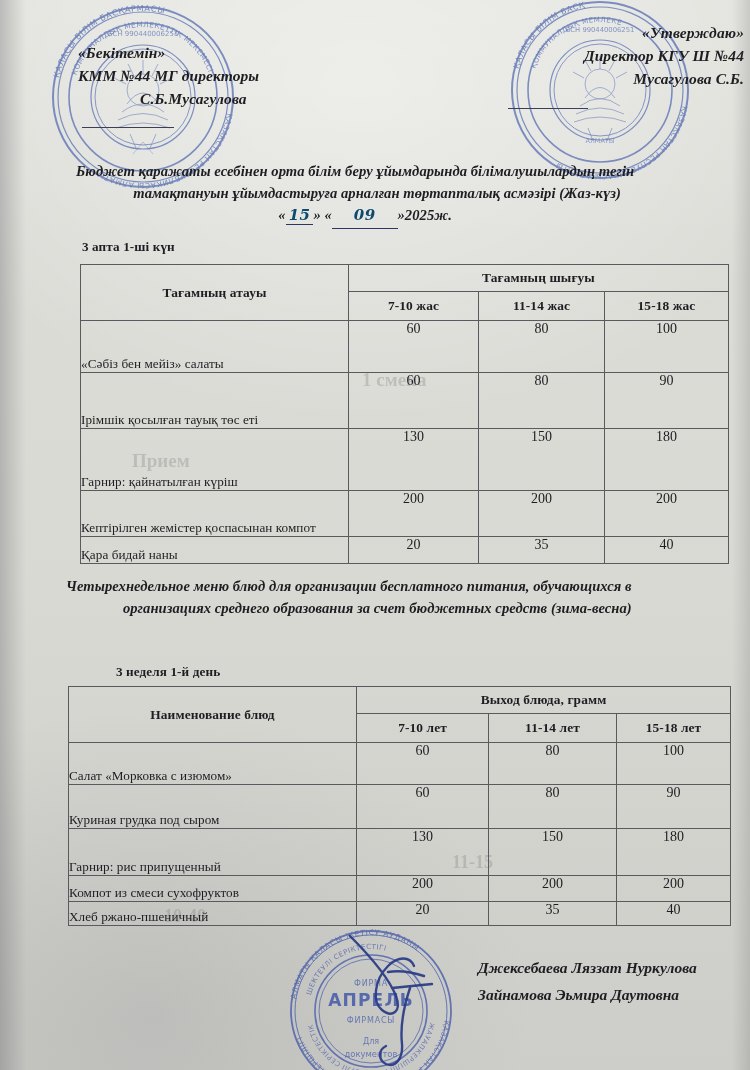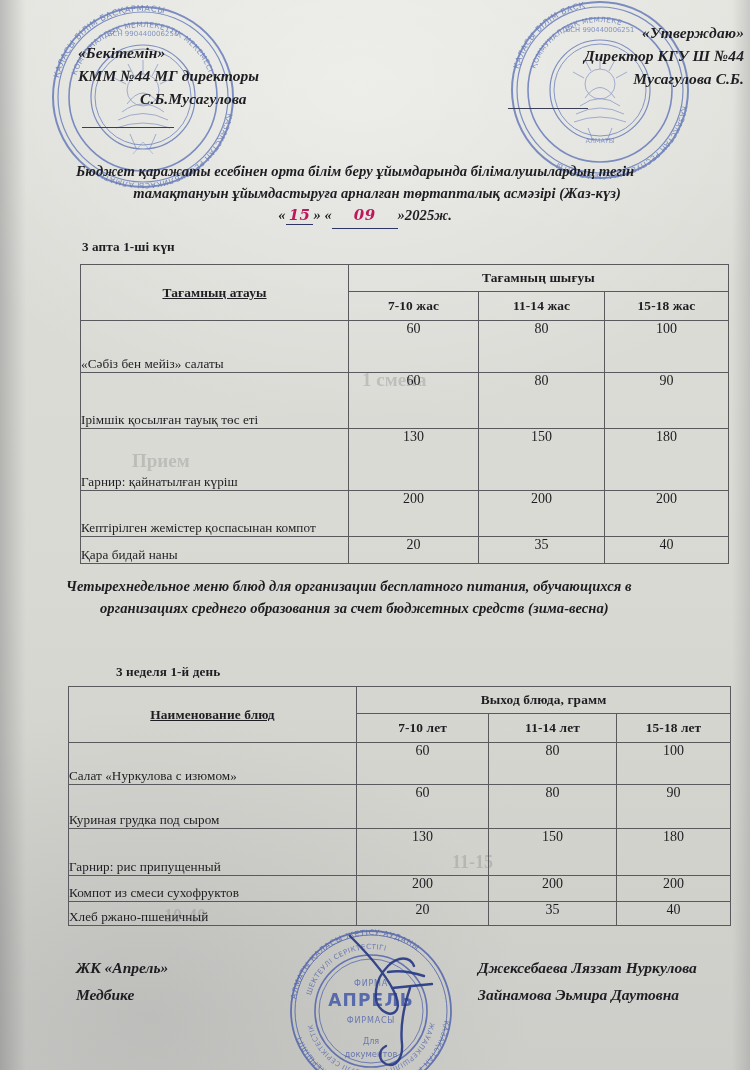--- a/index.html
+++ b/index.html
@@ -77,21 +77,21 @@
   }
   .doc-title .ln { display: block; }
   .title-kk { left: 76px; top: 160px; }
   .title-ru { left: 66px; top: 575px; }
   .t-ctr { text-align: center; }
 
   .hw {
     font-family: "DejaVu Serif", serif;
     font-style: italic;
     font-weight: bold;
-    color: #be185d;
+    color: #0c4a6e;
     font-size: 15px;
     letter-spacing: 0.4px;
     border-bottom: 1.3px solid #2b3566;
     padding: 0 3px 0 3px;
     margin-top: 48px;
   }
   .hw-wide { padding: 0 22px 4px 22px; }
 
   
   .week-label {
@@ -133,21 +133,20 @@
   }
   .cell-num {
     font-size: 14px;
     text-align: center;
     vertical-align: top;
     padding-top: 2px;
   }
   .name-col-head {
     vertical-align: middle;
     text-align: center;
-    text-decoration: underline;
   }
 
   
   .bleed {
     position: absolute;
     font-family: "Liberation Serif", serif;
     font-weight: bold;
     color: rgba(120,120,124,0.30);
     pointer-events: none;
     white-space: nowrap;
@@ -336,21 +335,21 @@
         <td class="cell-name">Қара бидай наны</td>
         <td class="cell-num">20</td>
         <td class="cell-num">35</td>
         <td class="cell-num">40</td>
       </tr>
     </tbody>
   </table>
 
   <div class="doc-title title-ru">
     <span class="ln">Четырехнедельное меню блюд для организации бесплатного питания, обучающихся в</span>
-    <span class="ln" style="padding-left:34px;">организациях среднего образования за счет бюджетных средств (зима-весна)</span>
+    <span class="ln" style="padding-left:34px;text-align:right;">организациях среднего образования за счет бюджетных средств (зима-весна)</span>
   </div>
 
   <div class="week-label" style="left:72px; top:664px;margin-left:44px;">3 неделя 1-й день</div>
 
   <div class="bleed" style="left:164px; top:872px; font-size:18px;margin-top:34px;">10-40</div>
   <div class="bleed" style="left:452px; top:852px; font-size:18px;">11-15</div>
 
   <table class="mtable" style="left:68px; top:686px; width:662px;">
     <colgroup>
       <col style="width:288px">
@@ -363,21 +362,21 @@
         <th rowspan="2" class="name-col-head">Наименование блюд</th>
         <th colspan="3" class="h-out">Выход блюда, грамм</th>
       </tr>
       <tr>
         <th class="h-age">7-10 лет</th>
         <th class="h-age">11-14 лет</th>
         <th class="h-age">15-18 лет</th>
       </tr>
 
       <tr style="height:42px;">
-        <td class="cell-name">Салат «Нуркулова с изюмом»</td>
+        <td class="cell-name">Салат «Морковка с изюмом»</td>
         <td class="cell-num">60</td>
         <td class="cell-num">80</td>
         <td class="cell-num">100</td>
       </tr>
       <tr style="height:44px;">
         <td class="cell-name">Куриная грудка под сыром</td>
         <td class="cell-num">60</td>
         <td class="cell-num">80</td>
         <td class="cell-num">90</td>
       </tr>
@@ -440,24 +439,20 @@
     <svg width="170" height="170" viewBox="0 0 170 170">
       <g stroke="#283a86" fill="none" stroke-width="2.4" stroke-linecap="round" opacity="0.92">
         <path d="M 58,18 C 76,36 96,58 104,78 C 110,94 100,100 90,92 C 80,84 82,62 96,48 C 106,38 118,38 122,48"></path>
         <path d="M 96,54 C 108,52 120,54 132,58"></path>
         <path d="M 118,70 C 112,88 108,108 110,126 C 111,140 104,150 94,146 C 86,142 86,132 94,128"></path>
         <path d="M 100,70 L 140,66"></path>
       </g>
     </svg>
   </div>
 
-  <div class="footer-left">
-    <span class="ln">ЖК «Апрель»</span>
-    <span class="ln">Медбике</span>
-  </div>
   <div class="footer-right">
     <span class="ln">Джексебаева Ляззат Нуркулова</span>
     <span class="ln">Зайнамова Эьмира Даутовна</span>
   </div>
 
   <div class="paper-edge-l"></div>
   <div class="paper-edge-r"></div>
 </div>
 
 </body></html>

